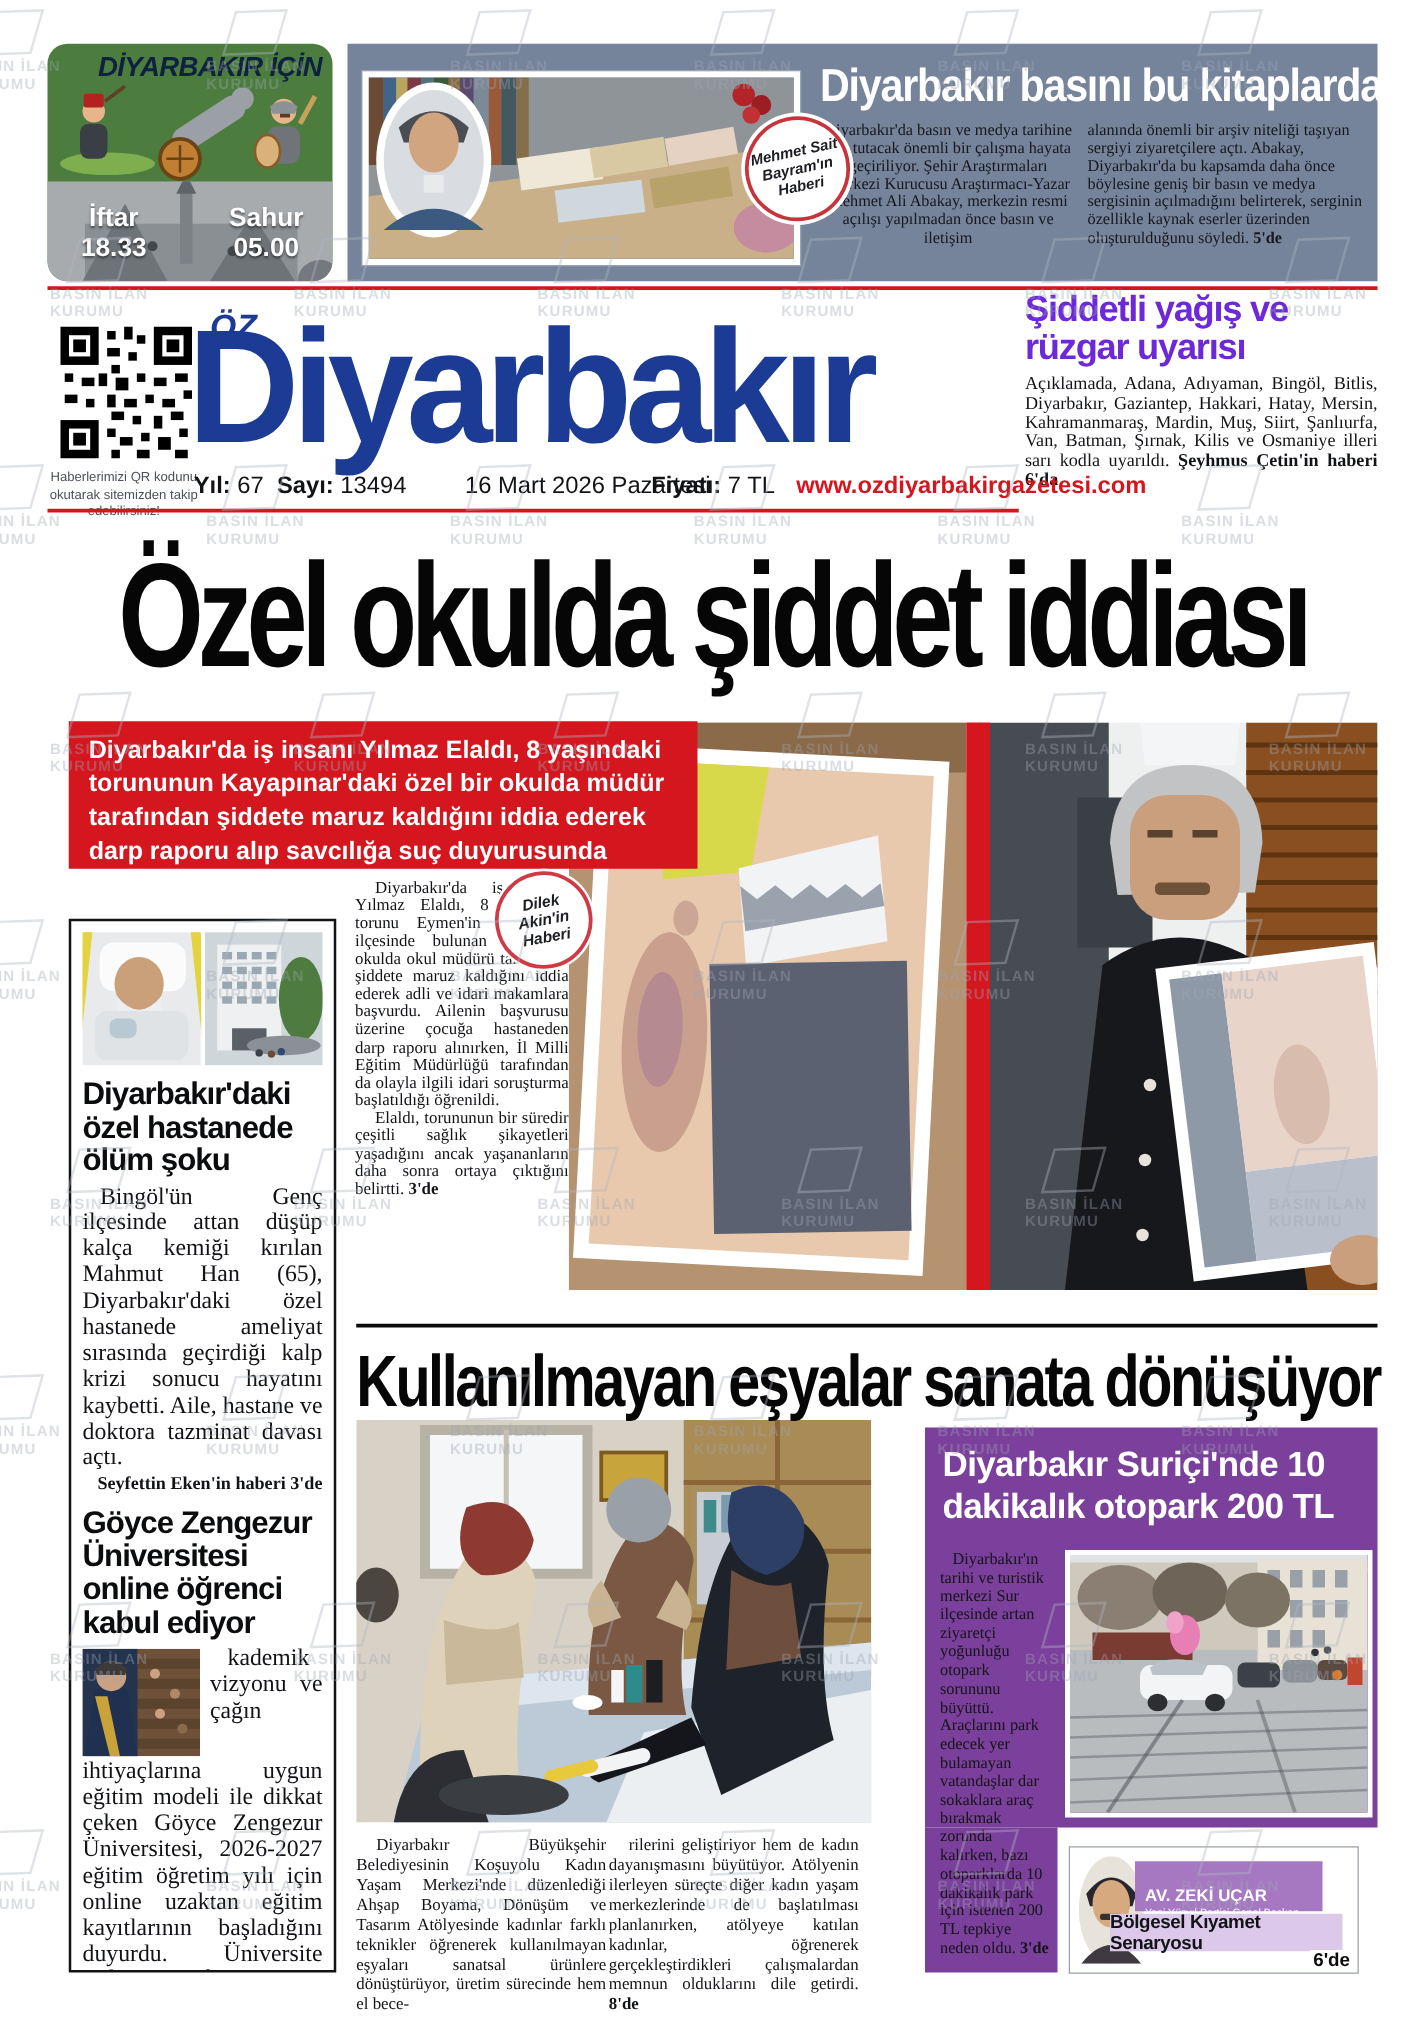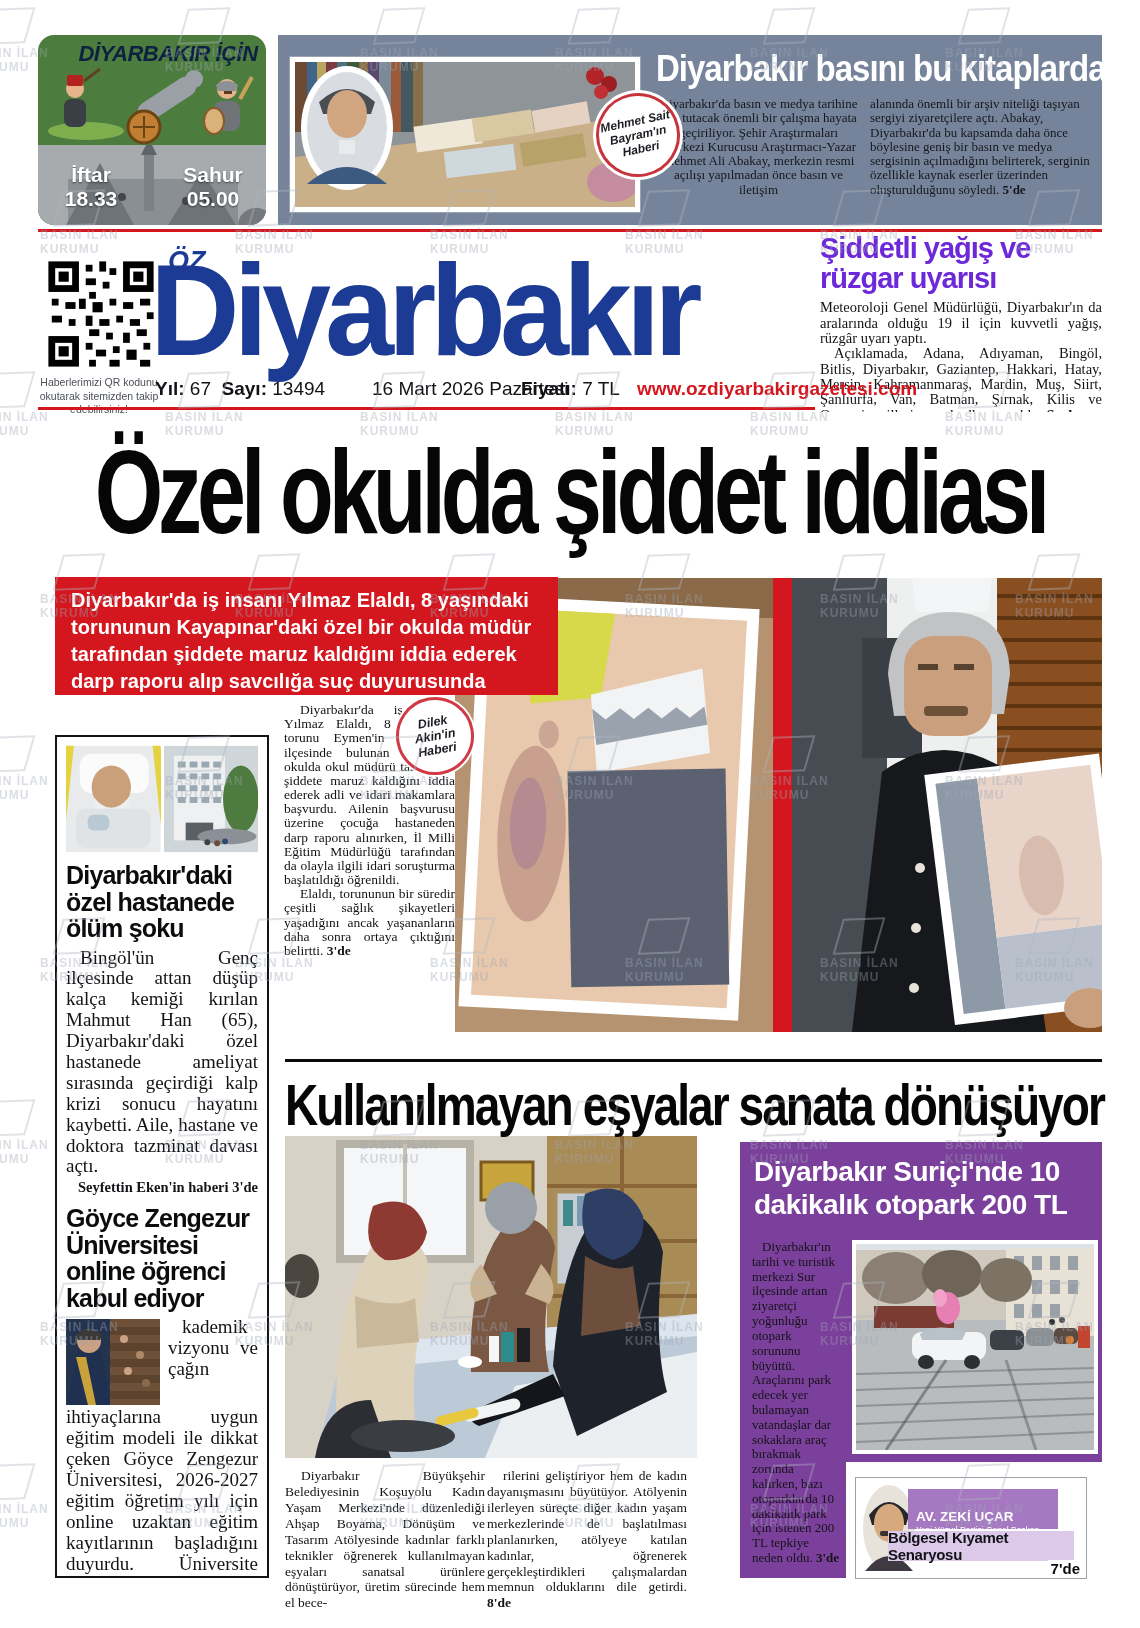--- a/index.html
+++ b/index.html
@@ -557,21 +557,20 @@
   <div class="abs mh-info" id="infoPrice">
     <span class="b sans">Fiyatı:</span>
     <span class="sans">7 TL</span>
   </div>
   <div id="infoUrl" class="abs">www.ozdiyarbakirgazetesi.com</div>
 
   <div id="ruleMid" class="abs rule"></div>
 
   <div id="weather" class="abs hide">
     <h2 id="weatherHead">Şiddetli yağış ve rüzgar uyarısı</h2>
-    <p class="wp">Meteoroloji Genel Müdürlüğü, Diyarbakır'ın da aralarında olduğu 19 il için kuvvetli yağış, rüzgâr uyarı yaptı.</p>
     <p class="wp">
       <span>Açıklamada, Adana, Adıyaman, Bingöl, Bitlis, Diyarbakır, Gaziantep, Hakkari, Hatay, Mersin, Kahramanmaraş, Mardin, Muş, Siirt, Şanlıurfa, Van, Batman, Şırnak, Kilis ve Osmaniye illeri sarı kodla uyarıldı.</span>
       <span class="b">Şeyhmus Çetin'in haberi 6'da</span>
     </p>
   </div>
 
   <div id="mainHead" class="abs">Özel okulda şiddet iddiası</div>
 
   <svg id="photoL" class="abs" viewBox="0 0 318 454" preserveAspectRatio="none">
     <rect width="318" height="454" fill="#b59270"></rect>
@@ -835,16 +834,16 @@
       <rect x="17" y="46" width="18" height="5" rx="2" fill="#3a3230"></rect>
       <path d="M2 86 q24 -30 48 0 z" fill="#3f3a42"></path>
     </svg>
     <div id="colNameStrip">
       <span id="colName">AV. ZEKİ UÇAR</span>
       <span id="colTitle">Yeni Yüzyıl Partisi Genel Başkan Vekili</span>
     </div>
     <div id="colTitleStrip">
       <span>Bölgesel Kıyamet Senaryosu</span>
     </div>
-    <div id="colRef">7'de</div>
+    <div id="colRef">6'de</div>
   </div>
 
 </div>
 
 </body></html>

